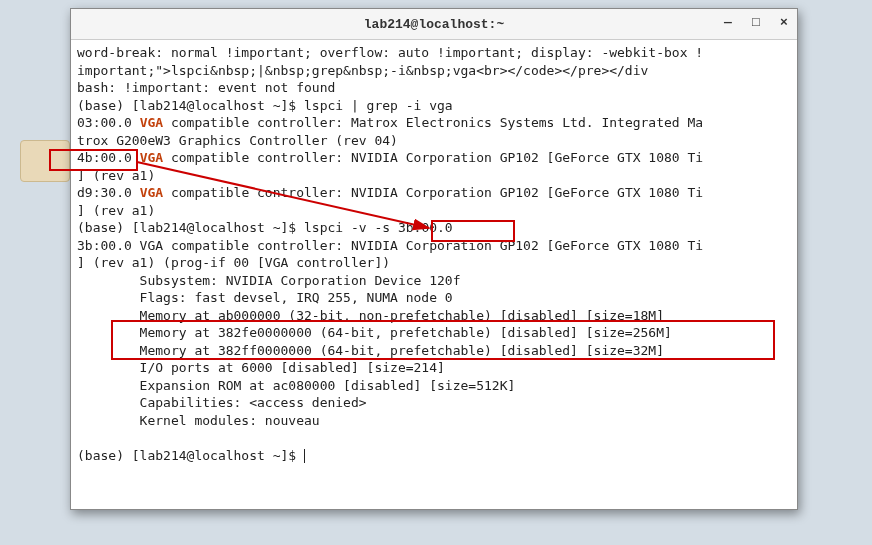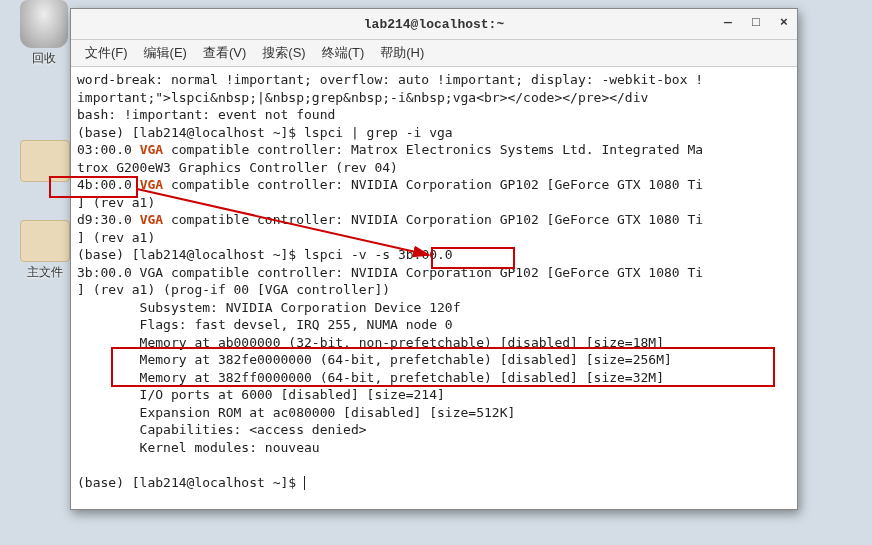--- a/index.html
+++ b/index.html
@@ -20,48 +20,32 @@
   .termbody{padding:4px 6px;font-family:"DejaVu Sans Mono","Courier New",monospace;font-size:13px;line-height:17.5px;color:#222;white-space:pre;position:relative;}
   .vga{color:#c2410c;font-weight:bold;}
   .annot{position:absolute;border:2px solid #cc0000;pointer-events:none;}
   .arrow-svg{position:absolute;left:0;top:0;pointer-events:none;}
   .cursor{display:inline-block;width:1px;height:14px;background:#222;vertical-align:middle;}
 </style>
 </head>
 <body>
 
 <div class="desktop">
-  <div class="desktop-icon trash">
-    <div class="trash-img"></div>
-    <div class="icon-label">回收</div>
-  </div>
   <div class="desktop-icon folder">
     <div class="folder-img"></div>
-  </div>
-  <div class="desktop-icon folder2">
-    <div class="folder-img"></div>
-    <div class="icon-label">主文件</div>
   </div>
 
   <div class="termwin">
     <div class="titlebar">
       <span>lab214@localhost:~</span>
       <div class="winbtns">
         <div class="winbtn">—</div>
         <div class="winbtn">□</div>
         <div class="winbtn">×</div>
       </div>
-    </div>
-    <div class="menubar">
-      <span class="menuitem">文件(F)</span>
-      <span class="menuitem">编辑(E)</span>
-      <span class="menuitem">查看(V)</span>
-      <span class="menuitem">搜索(S)</span>
-      <span class="menuitem">终端(T)</span>
-      <span class="menuitem">帮助(H)</span>
     </div>
     <div class="termbody"><span>word-break: normal !important; overflow: auto !important; display: -webkit-box !</span>
 <span>important;"&gt;lspci&amp;nbsp;|&amp;nbsp;grep&amp;nbsp;-i&amp;nbsp;vga&lt;br&gt;&lt;/code&gt;&lt;/pre&gt;&lt;/div</span>
 <span>bash: !important: event not found</span>
 <span>(base) [lab214@localhost ~]$ </span><span>lspci | grep -i vga</span>
 <span>03:00.0 </span><span class="vga">VGA</span><span> compatible controller: Matrox Electronics Systems Ltd. Integrated Ma</span>
 <span>trox G200eW3 Graphics Controller (rev 04)</span>
 <span>4b:00.0 </span><span class="vga">VGA</span><span> compatible controller: NVIDIA Corporation GP102 [GeForce GTX 1080 Ti</span>
 <span>] (rev a1)</span>
 <span>d9:30.0 </span><span class="vga">VGA</span><span> compatible controller: NVIDIA Corporation GP102 [GeForce GTX 1080 Ti</span>

